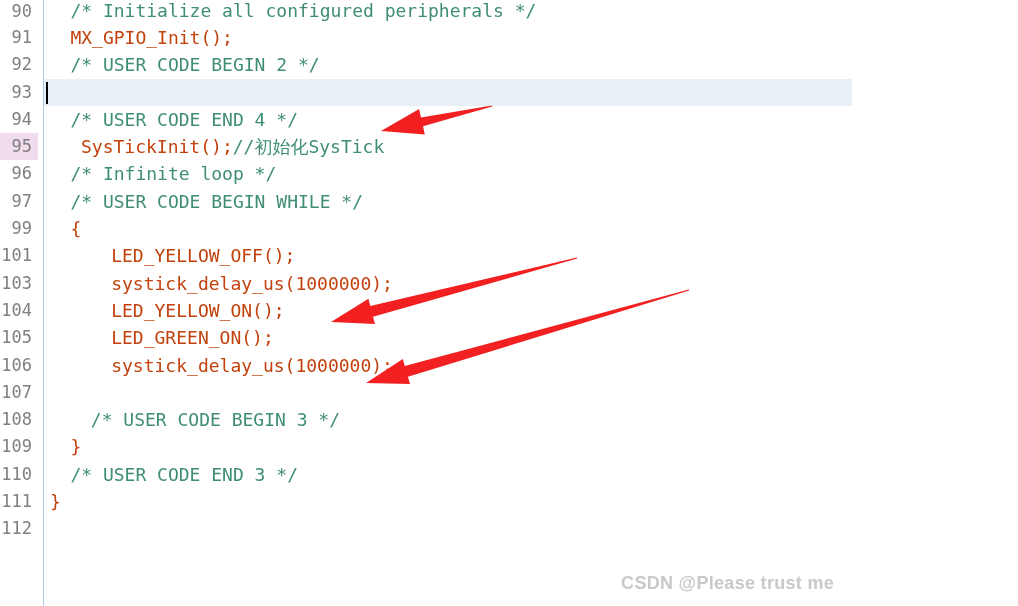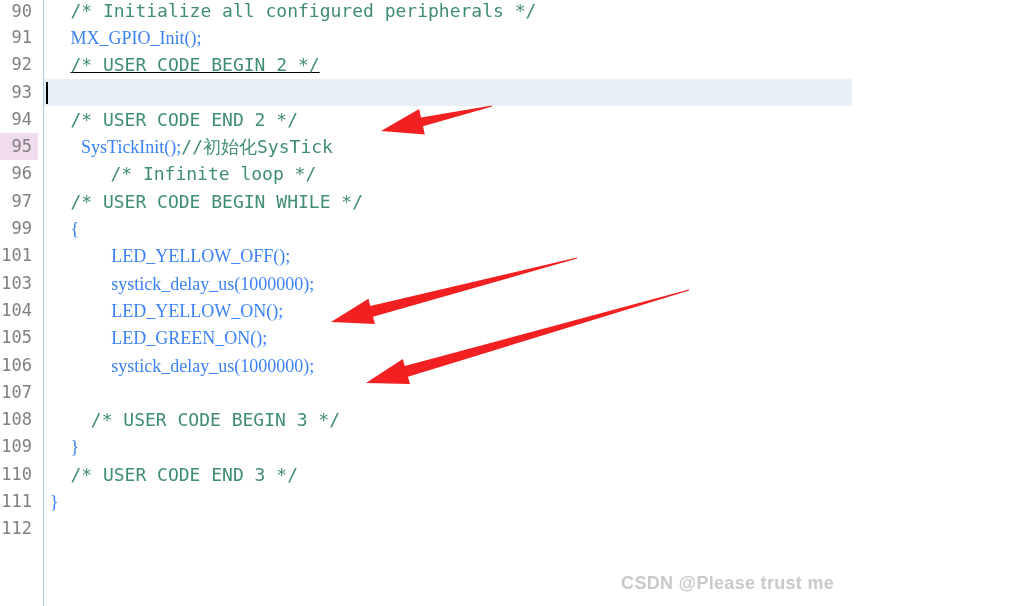--- a/index.html
+++ b/index.html
@@ -105,21 +105,21 @@
     top: 3px;
     width: 2px;
     height: 22px;
     background: #000000;
     z-index: 5;
   }
 
   
   .cmt { color: #3f8e71; }
   .kw  { color: #7f0055; font-weight: bold; }
-  .pln { color: #3b82f6; font-family: Liberation Serif, serif; }
+  .pln { color: #c2410c; }
 
   
   #arrows {
     position: absolute;
     left: 0;
     top: 0;
     width: 1018px;
     height: 606px;
     z-index: 10;
     pointer-events: none;
@@ -143,25 +143,25 @@
 <body>
 
 <div id="editor">
 
   <div class="gutter-bg"></div>
   <div class="gutter-rule"></div>
 
   <div class="lines" id="lines">
       <div class="line first"><div class="ln">90</div><div class="code" style="left: 70.4px;"><span class="cmt">/* Initialize all configured peripherals */</span></div></div>
       <div class="line"><div class="ln">91</div><div class="code" style="left: 70.4px;"><span class="pln">MX_GPIO_Init();</span></div></div>
-      <div class="line"><div class="ln">92</div><div class="code" style="left: 70.4px; text-decoration: underline;"><span class="cmt">/* USER CODE BEGIN 2 */</span></div></div>
+      <div class="line"><div class="ln">92</div><div class="code" style="left: 70.4px;"><span class="cmt">/* USER CODE BEGIN 2 */</span></div></div>
       <div class="line current"><div class="hl"></div><div class="caret"></div><div class="ln">93</div><div class="code" style="left: 50px;"></div></div>
-      <div class="line"><div class="ln">94</div><div class="code" style="left: 70.4px;"><span class="cmt">/* USER CODE END 2 */</span></div></div>
+      <div class="line"><div class="ln">94</div><div class="code" style="left: 70.4px;"><span class="cmt">/* USER CODE END 4 */</span></div></div>
       <div class="line"><div class="ln modified">95</div><div class="code" style="left: 81px;"><span class="pln">SysTickInit();</span><span class="cmt">//初始化SysTick</span></div></div>
-      <div class="line"><div class="ln">96</div><div class="code" style="left: 70.4px; margin-left: 40px;"><span class="cmt">/* Infinite loop */</span></div></div>
+      <div class="line"><div class="ln">96</div><div class="code" style="left: 70.4px;"><span class="cmt">/* Infinite loop */</span></div></div>
       <div class="line"><div class="ln">97</div><div class="code" style="left: 70.4px;"><span class="cmt">/* USER CODE BEGIN WHILE */</span></div></div>
       <div class="line"><div class="ln">99</div><div class="code" style="left: 70.4px;"><span class="pln">{</span></div></div>
       <div class="line"><div class="ln">101</div><div class="code" style="left: 111.2px;"><span class="pln">LED_YELLOW_OFF();</span></div></div>
       <div class="line"><div class="ln">103</div><div class="code" style="left: 111.2px;"><span class="pln">systick_delay_us(1000000);</span></div></div>
       <div class="line"><div class="ln">104</div><div class="code" style="left: 111.2px;"><span class="pln">LED_YELLOW_ON();</span></div></div>
       <div class="line"><div class="ln">105</div><div class="code" style="left: 111.2px;"><span class="pln">LED_GREEN_ON();</span></div></div>
       <div class="line"><div class="ln">106</div><div class="code" style="left: 111.2px;"><span class="pln">systick_delay_us(1000000);</span></div></div>
       <div class="line"><div class="ln">107</div><div class="code" style="left: 50px;"></div></div>
       <div class="line"><div class="ln">108</div><div class="code" style="left: 90.8px;"><span class="cmt">/* USER CODE BEGIN 3 */</span></div></div>
       <div class="line"><div class="ln">109</div><div class="code" style="left: 70.4px;"><span class="pln">}</span></div></div>

